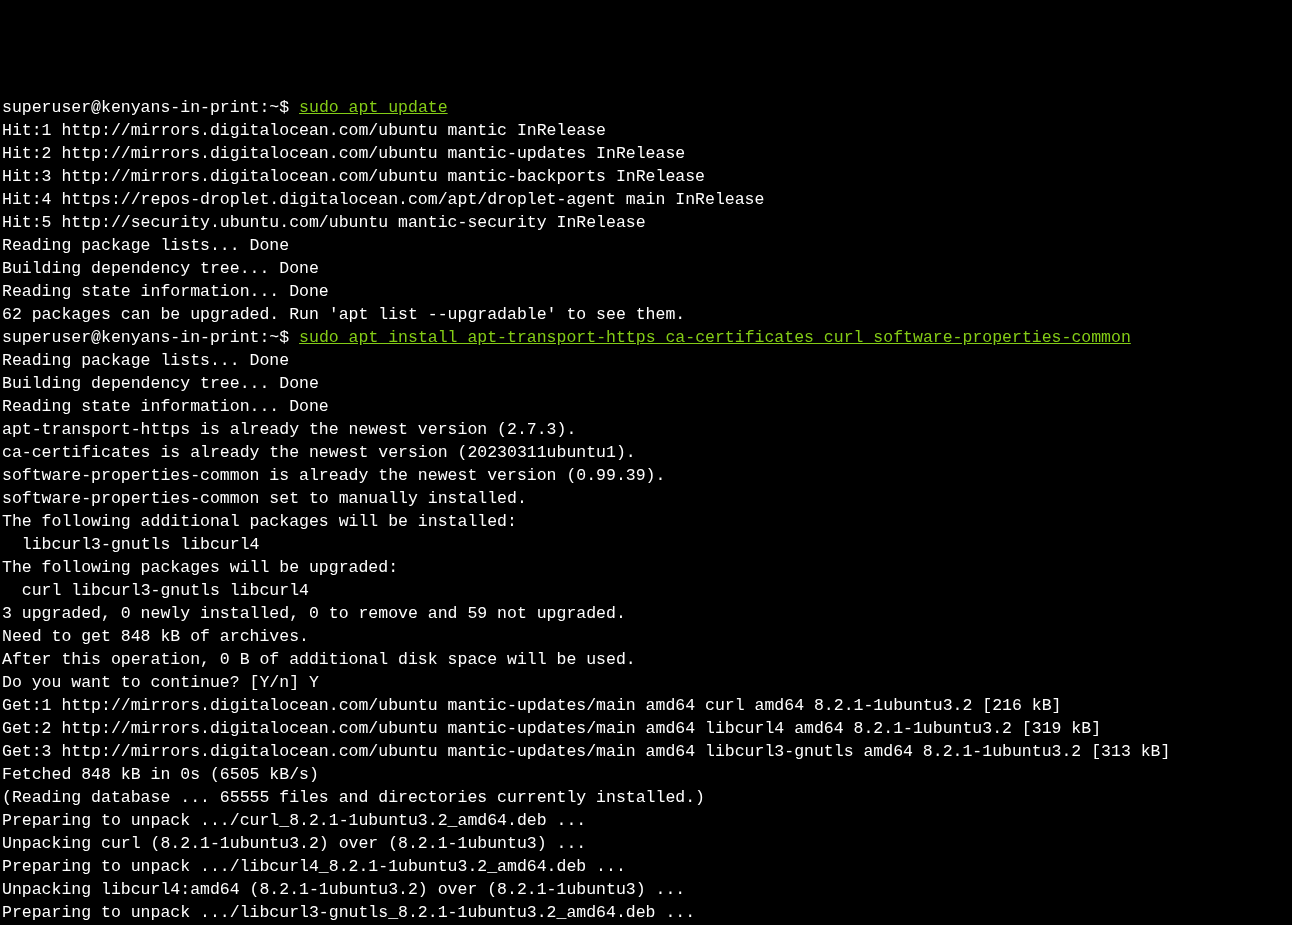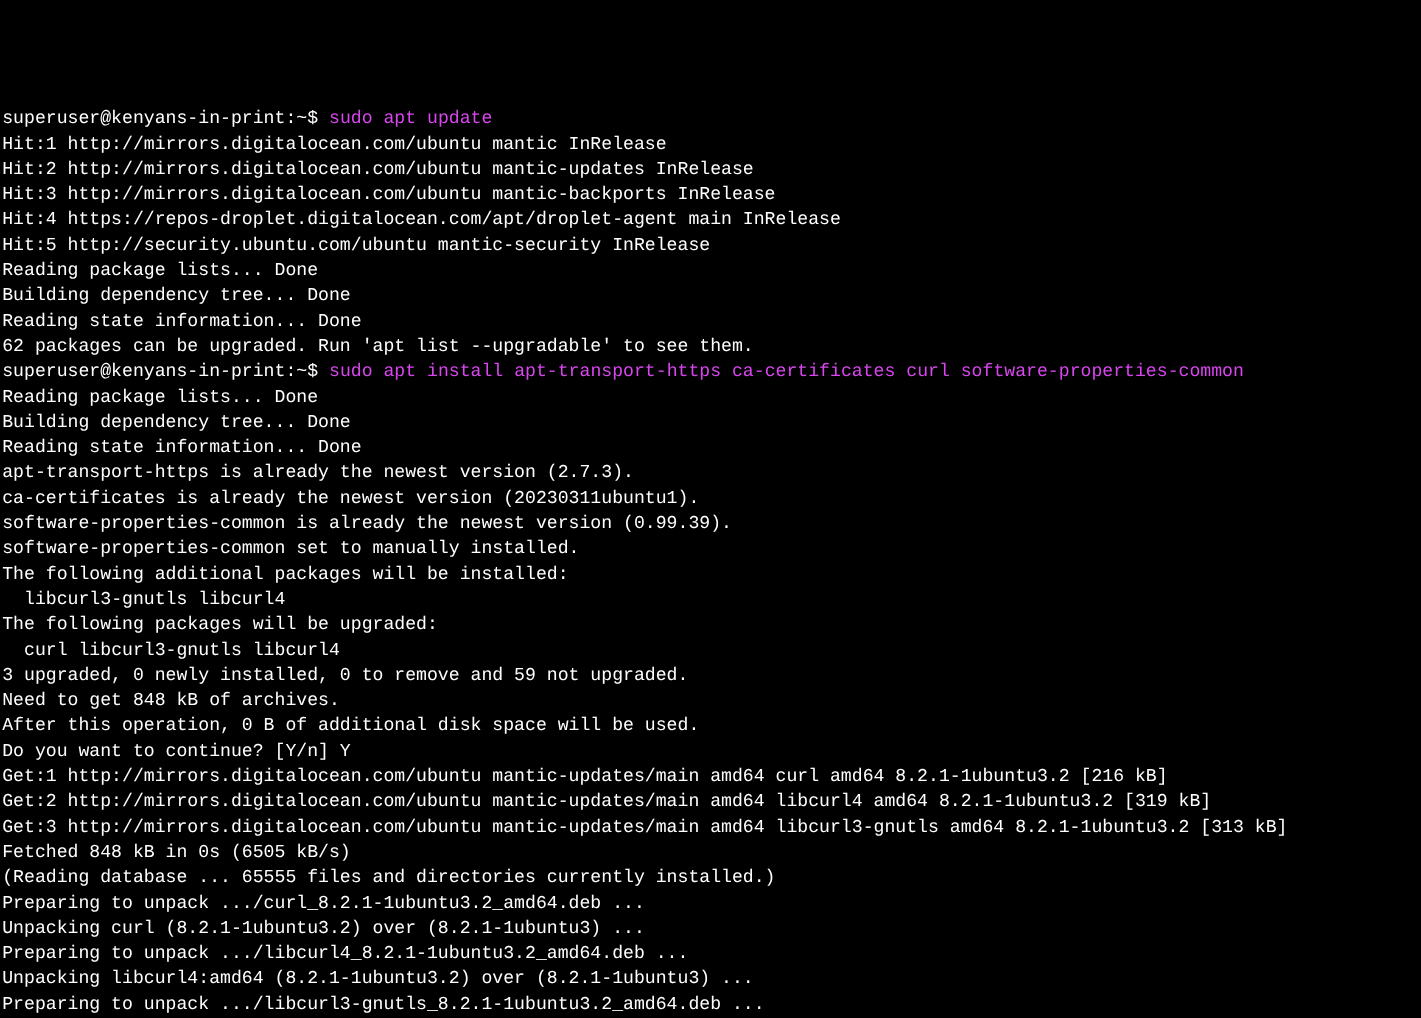--- a/index.html
+++ b/index.html
@@ -10,21 +10,21 @@
       font-size: 16.5px;
       line-height: 23px;
       padding: 4px 2px;
       width: 1292px;
       height: 925px;
       overflow: hidden;
       white-space: pre-wrap;
       word-break: break-all;
     }
     .line { display: block; }
-    .cmd { color: #d946ef; }
+    .cmd { color: #84cc16; text-decoration: underline; }
   </style>
 </head>
 <body>
 
 
 
 <div><span class="line"><span>superuser@kenyans-in-print</span><span>:</span><span>~</span><span>$ </span><span class="cmd">sudo apt update</span></span><span class="line">Hit:1 http://mirrors.digitalocean.com/ubuntu mantic InRelease</span><span class="line">Hit:2 http://mirrors.digitalocean.com/ubuntu mantic-updates InRelease</span><span class="line">Hit:3 http://mirrors.digitalocean.com/ubuntu mantic-backports InRelease</span><span class="line">Hit:4 https://repos-droplet.digitalocean.com/apt/droplet-agent main InRelease</span><span class="line">Hit:5 http://security.ubuntu.com/ubuntu mantic-security InRelease</span><span class="line">Reading package lists... Done</span><span class="line">Building dependency tree... Done</span><span class="line">Reading state information... Done</span><span class="line">62 packages can be upgraded. Run 'apt list --upgradable' to see them.</span><span class="line"><span>superuser@kenyans-in-print</span><span>:</span><span>~</span><span>$ </span><span class="cmd">sudo apt install apt-transport-https ca-certificates curl software-properties-common</span></span><span class="line">Reading package lists... Done</span><span class="line">Building dependency tree... Done</span><span class="line">Reading state information... Done</span><span class="line">apt-transport-https is already the newest version (2.7.3).</span><span class="line">ca-certificates is already the newest version (20230311ubuntu1).</span><span class="line">software-properties-common is already the newest version (0.99.39).</span><span class="line">software-properties-common set to manually installed.</span><span class="line">The following additional packages will be installed:</span><span class="line">  libcurl3-gnutls libcurl4</span><span class="line">The following packages will be upgraded:</span><span class="line">  curl libcurl3-gnutls libcurl4</span><span class="line">3 upgraded, 0 newly installed, 0 to remove and 59 not upgraded.</span><span class="line">Need to get 848 kB of archives.</span><span class="line">After this operation, 0 B of additional disk space will be used.</span><span class="line">Do you want to continue? [Y/n] Y</span><span class="line">Get:1 http://mirrors.digitalocean.com/ubuntu mantic-updates/main amd64 curl amd64 8.2.1-1ubuntu3.2 [216 kB]</span><span class="line">Get:2 http://mirrors.digitalocean.com/ubuntu mantic-updates/main amd64 libcurl4 amd64 8.2.1-1ubuntu3.2 [319 kB]</span><span class="line">Get:3 http://mirrors.digitalocean.com/ubuntu mantic-updates/main amd64 libcurl3-gnutls amd64 8.2.1-1ubuntu3.2 [313 kB]</span><span class="line">Fetched 848 kB in 0s (6505 kB/s)</span><span class="line">(Reading database ... 65555 files and directories currently installed.)</span><span class="line">Preparing to unpack .../curl_8.2.1-1ubuntu3.2_amd64.deb ...</span><span class="line">Unpacking curl (8.2.1-1ubuntu3.2) over (8.2.1-1ubuntu3) ...</span><span class="line">Preparing to unpack .../libcurl4_8.2.1-1ubuntu3.2_amd64.deb ...</span><span class="line">Unpacking libcurl4:amd64 (8.2.1-1ubuntu3.2) over (8.2.1-1ubuntu3) ...</span><span class="line">Preparing to unpack .../libcurl3-gnutls_8.2.1-1ubuntu3.2_amd64.deb ...</span><span class="line">Unpacking libcurl3-gnutls:amd64 (8.2.1-1ubuntu3.2) over (8.2.1-1ubuntu3) ...</span></div>
 
 
 

